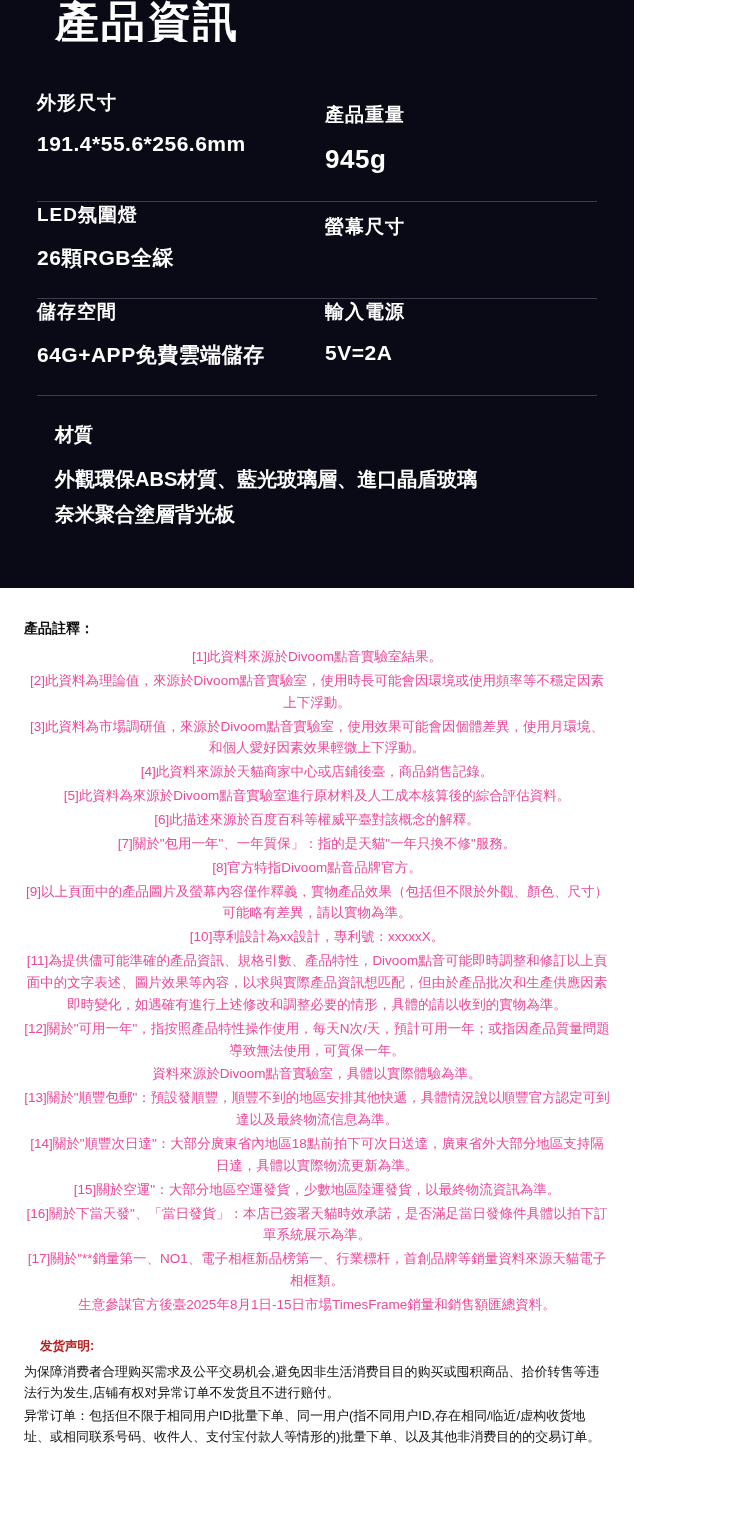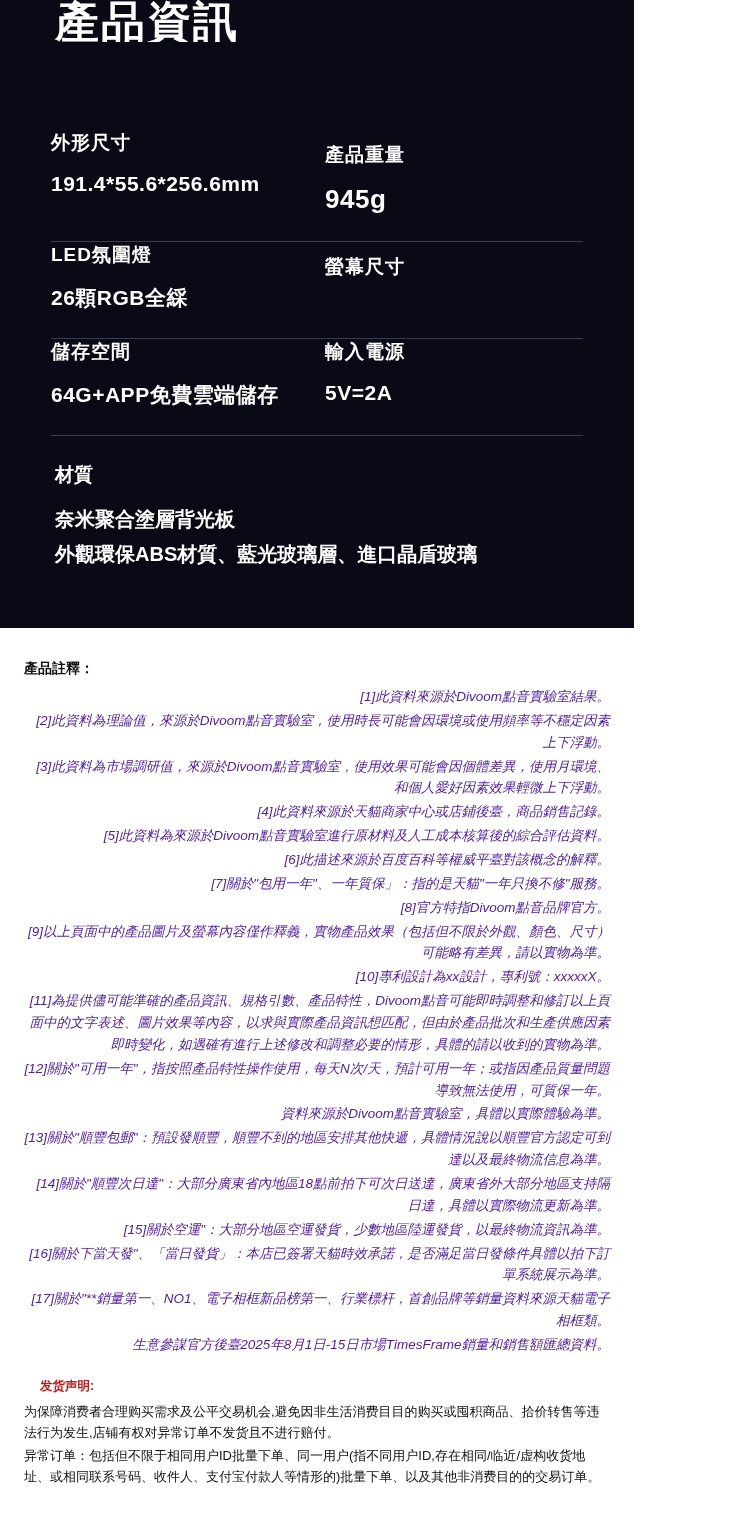--- a/index.html
+++ b/index.html
@@ -30,22 +30,22 @@
     font-weight: bold;
     letter-spacing: 2px;
     color: #ffffff;
     padding: 0 0 0 55px;
     margin: 0;
     line-height: 1.0;
     height: 42px;
     overflow: hidden;
   }
   .spec-grid {
-    margin-top: 88px;
-    padding: 0 51px;
+    margin-top: 48px;
+    padding: 0 37px;
   }
   .spec-row {
     display: flex;
     position: relative;
     padding-bottom: 26px;
   }
   .spec-divider {
     height: 1px;
     background: #3a3a50;
     margin: 0 0 0 0;
@@ -99,23 +99,22 @@
   .notes-title {
     font-size: 14px;
     font-weight: bold;
     margin: 0 0 8px 0;
     color: #111;
   }
   .note-item {
     font-size: 13.5px;
     line-height: 1.62;
     margin: 0 0 2px 0;
-    color: #4c1d95;
-    text-align: right;
-    font-style: italic;
+    color: #ec4899;
+    text-align: center;
   }
 
   
   .disclaimer {
     background: #ffffff;
     padding: 10px 24px 26px 24px;
   }
   .disclaimer-title {
     font-size: 12.5px;
     font-weight: bold;
@@ -173,22 +172,22 @@
           <p class="spec-label">輸入電源</p>
           <p class="spec-value">5V=2A</p>
         </div>
       </div>
 
       <div class="spec-divider"></div>
     </div>
 
     <div class="material-block">
       <p class="material-label">材質</p>
+      <p class="material-line">外觀環保ABS材質、藍光玻璃層、進口晶盾玻璃</p>
       <p class="material-line">奈米聚合塗層背光板</p>
-      <p class="material-line">外觀環保ABS材質、藍光玻璃層、進口晶盾玻璃</p>
     </div>
   </section>
 
   <section class="notes-section">
     <p class="notes-title">產品註釋：</p>
 
     <p class="note-item">[1]此資料來源於Divoom點音實驗室結果。</p>
     <p class="note-item">[2]此資料為理論值，來源於Divoom點音實驗室，使用時長可能會因環境或使用頻率等不穩定因素上下浮動。</p>
     <p class="note-item">[3]此資料為市場調研值，來源於Divoom點音實驗室，使用效果可能會因個體差異，使用月環境、和個人愛好因素效果輕微上下浮動。</p>
     <p class="note-item">[4]此資料來源於天貓商家中心或店鋪後臺，商品銷售記錄。</p>

